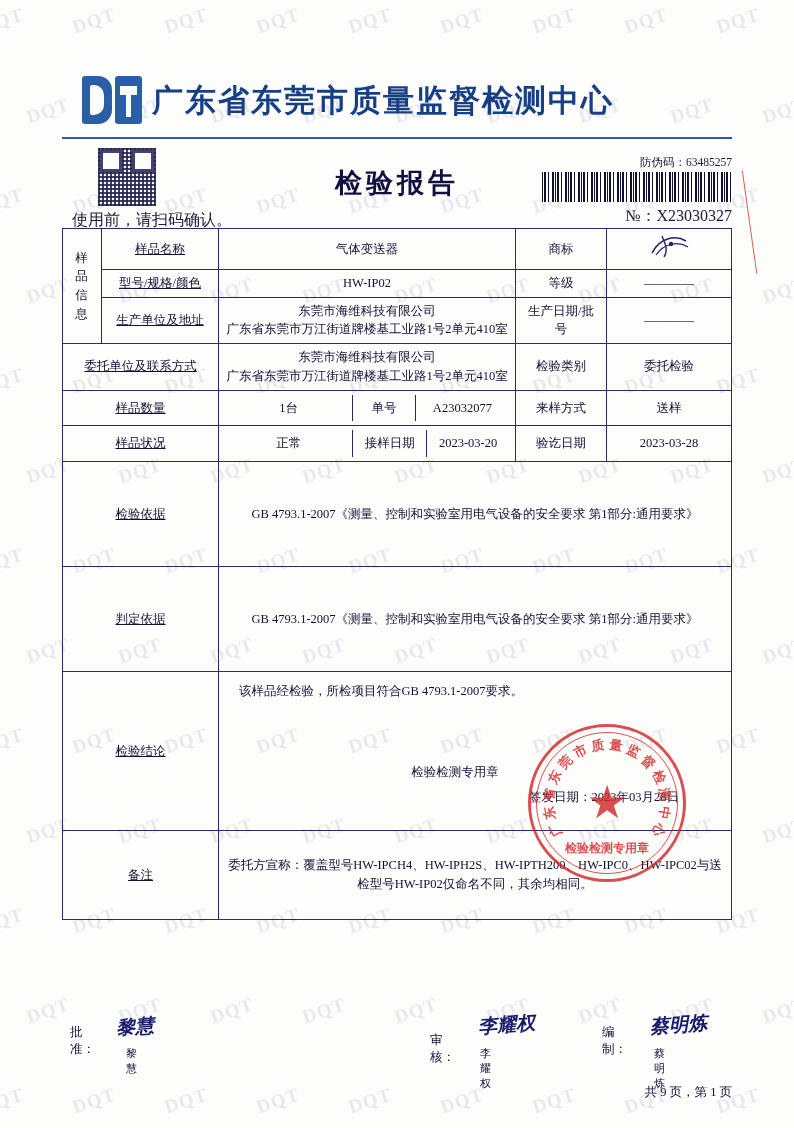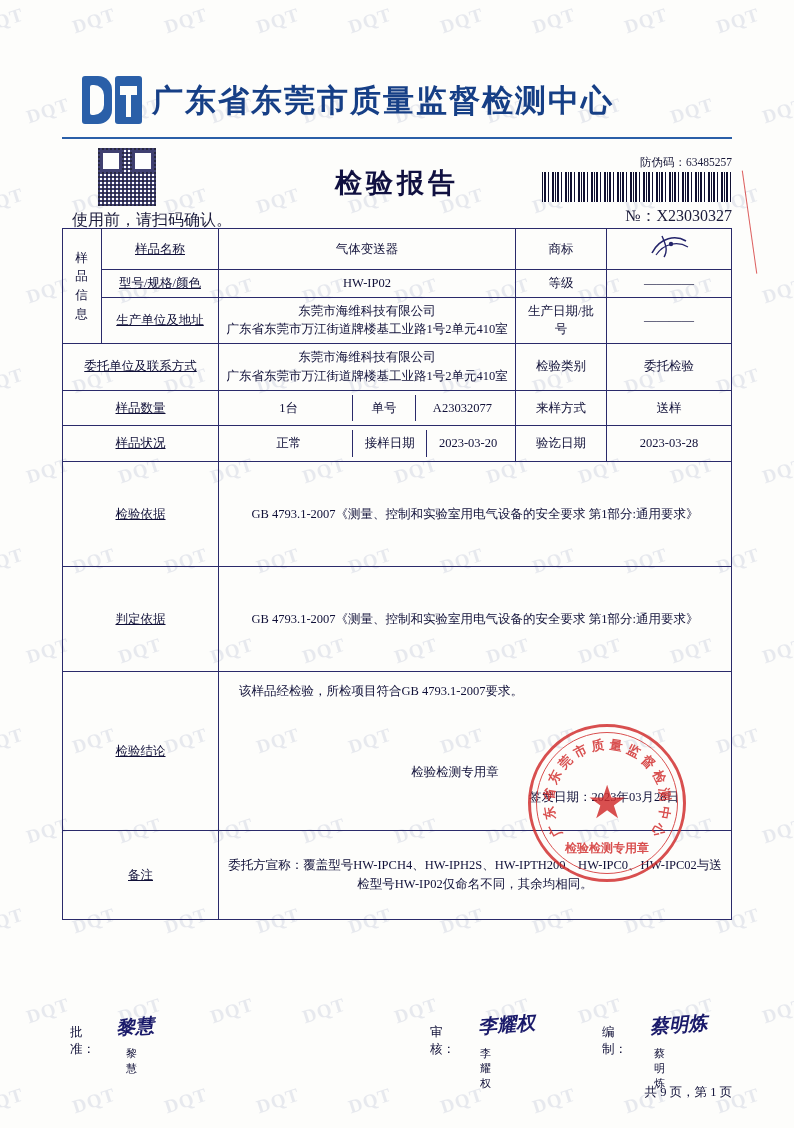--- a/index.html
+++ b/index.html
@@ -697,21 +697,21 @@
     <div class="bottom-text">检验检测专用章</div>
   </div>
 
   <div class="footer">
     <div class="sig-group" style="left:8px; top:10px;">
       <span class="sig-label" style="left:0; top:8px;">批准：</span>
       <span class="sig-hand" style="left:46px; top:-2px;">黎慧</span>
       <span class="sig-name" style="left:56px; top:30px;">黎慧</span>
     </div>
     <div class="sig-group" style="left:368px; top:10px;">
-      <span class="sig-label" style="left:0; top:8px;">审核：</span>
+      <span class="sig-label" style="left:0; top:16px;">审核：</span>
       <span class="sig-hand" style="left:48px; top:-4px;">李耀权</span>
       <span class="sig-name" style="left:50px; top:30px;">李耀权</span>
     </div>
     <div class="sig-group" style="left:540px; top:10px;">
       <span class="sig-label" style="left:0; top:8px;">编制：</span>
       <span class="sig-hand" style="left:48px; top:-4px;">蔡明炼</span>
       <span class="sig-name" style="left:52px; top:30px;">蔡明炼</span>
     </div>
   </div>
 

